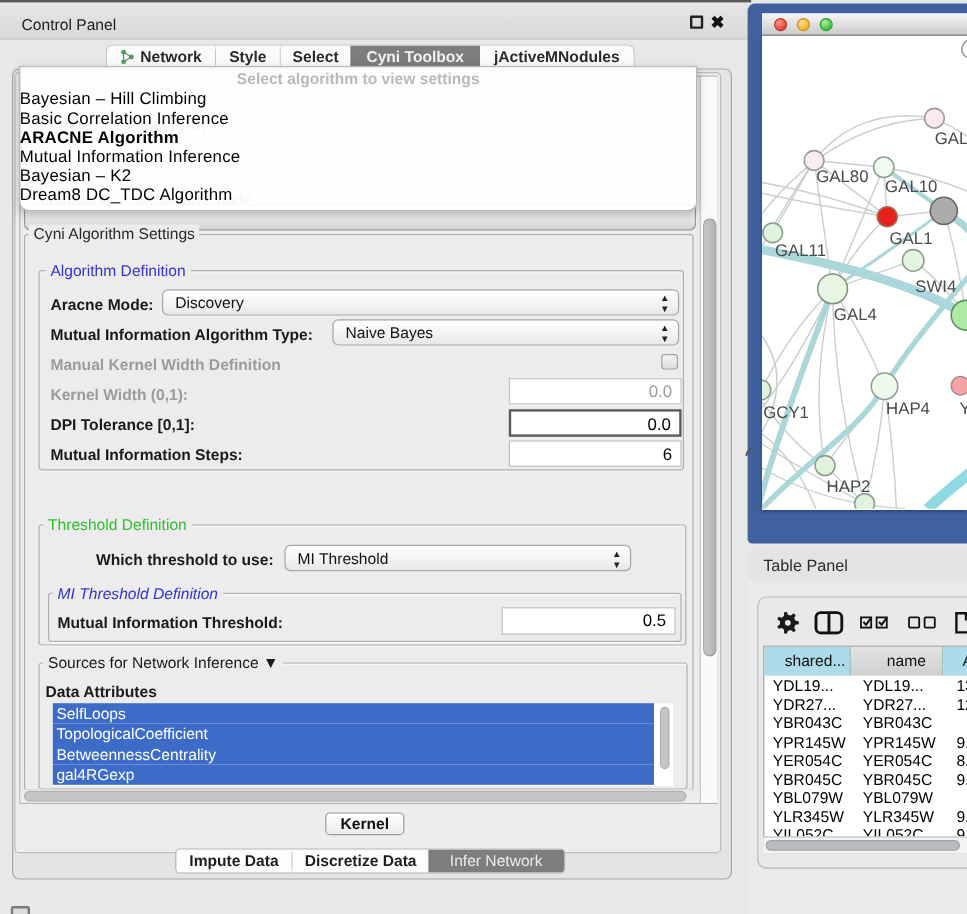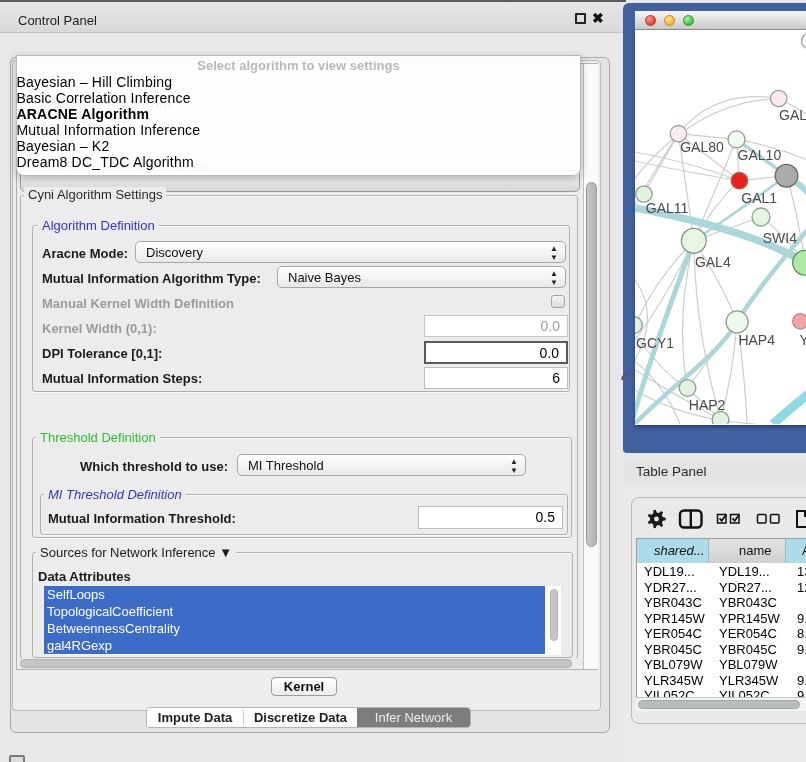--- a/index.html
+++ b/index.html
@@ -91,20 +91,35 @@
 </head>
 <body>
 <div id="stage">
 
   <div class="abs" id="cpTitle">
       <span class="t">Control Panel</span>
     </div>
   <div class="abs" id="btnFloat"></div>
   <div class="abs" id="btnClose">✖</div>
 
+  <div class="abs" id="tabs">
+    <div class="tab" style="width:90px;">
+      <svg width="13" height="13" viewBox="0 0 13 13" style="margin-right:4px;">
+        <circle cx="3" cy="2.5" r="2" fill="#3fae49"></circle>
+        <circle cx="3" cy="10.5" r="2" fill="#3fae49"></circle>
+        <circle cx="9.5" cy="6.5" r="2" fill="#3fae49"></circle>
+        <path d="M3 2.5 L3 10.5 M3 2.5 L9.5 6.5 M3 10.5 L9.5 6.5" stroke="#777" stroke-width="1" fill="none"></path>
+      </svg>Network</div>
+    <div class="sep"></div>
+    <div class="tab" style="width:53px;">Style</div>
+    <div class="sep"></div>
+    <div class="tab" style="width:58px;">Select</div>
+    <div class="tab sel" style="width:108px;">Cyni Toolbox</div>
+    <div class="tab" style="width:128px;">jActiveMNodules</div>
+  </div>
 
   <div class="abs" id="outerPanel"></div>
   <div class="abs" id="innerPanel"></div>
   <div class="abs" id="scrollArea"></div>
   <div class="abs" id="vsb">
       <div class="thumb"></div>
     </div>
 
   <div class="abs" style="left:40px; top:95px; font-size:14px; font-weight:bold; color:#6e6e6e;">Inference Algorithm</div>
   <div class="abs" style="left:42px; top:159px; font-size:13px; color:#777;">algorithm to set default mode</div>
@@ -300,21 +315,21 @@
       <rect x="110.5" y="5.5" width="8.5" height="8.5" rx="1"></rect>
       <rect x="123.5" y="5.5" width="8.5" height="8.5" rx="1"></rect>
     </g>
     <g fill="none" stroke="#111" stroke-width="2">
       <path d="M150 2 L158 2 L163 7 L163 18 L150 18 Z"></path>
       <path d="M158 2 L158 7 L163 7"></path>
     </g>
   </svg>
 
   <div class="abs" id="tbl">
-    <div class="hc" style="left:0; width:71.5px; background:#aedbe9; text-align:right; padding-right:3px;font-style:italic;">shared...</div>
+    <div class="hc" style="left:0; width:71.5px; background:#aedbe9; text-align:right; padding-right:3px;">shared...</div>
     <div class="hc" style="left:71.5px; width:77.5px; background:linear-gradient(#e3e3e3,#cfcfcf); padding-left:17px;">name</div>
     <div class="hc" style="left:149px; width:27px; background:#aedbe9; text-align:left; padding-left:16px;">A</div>
     <div style="position:absolute; left:0; top:24px; width:176px; height:135px; overflow:hidden;">
       <div class="trow" style="left:7px; top:1px;">YDL19...</div>
         <div class="trow" style="left:82px; top:1px;">YDL19...</div>
         <div class="trow" style="left:160px; top:1px;">13</div>
       <div class="trow" style="left:7px; top:16.5px;">YDR27...</div>
         <div class="trow" style="left:82px; top:16.5px;">YDR27...</div>
         <div class="trow" style="left:160px; top:16.5px;">12</div>
       <div class="trow" style="left:7px; top:32px;">YBR043C</div>

